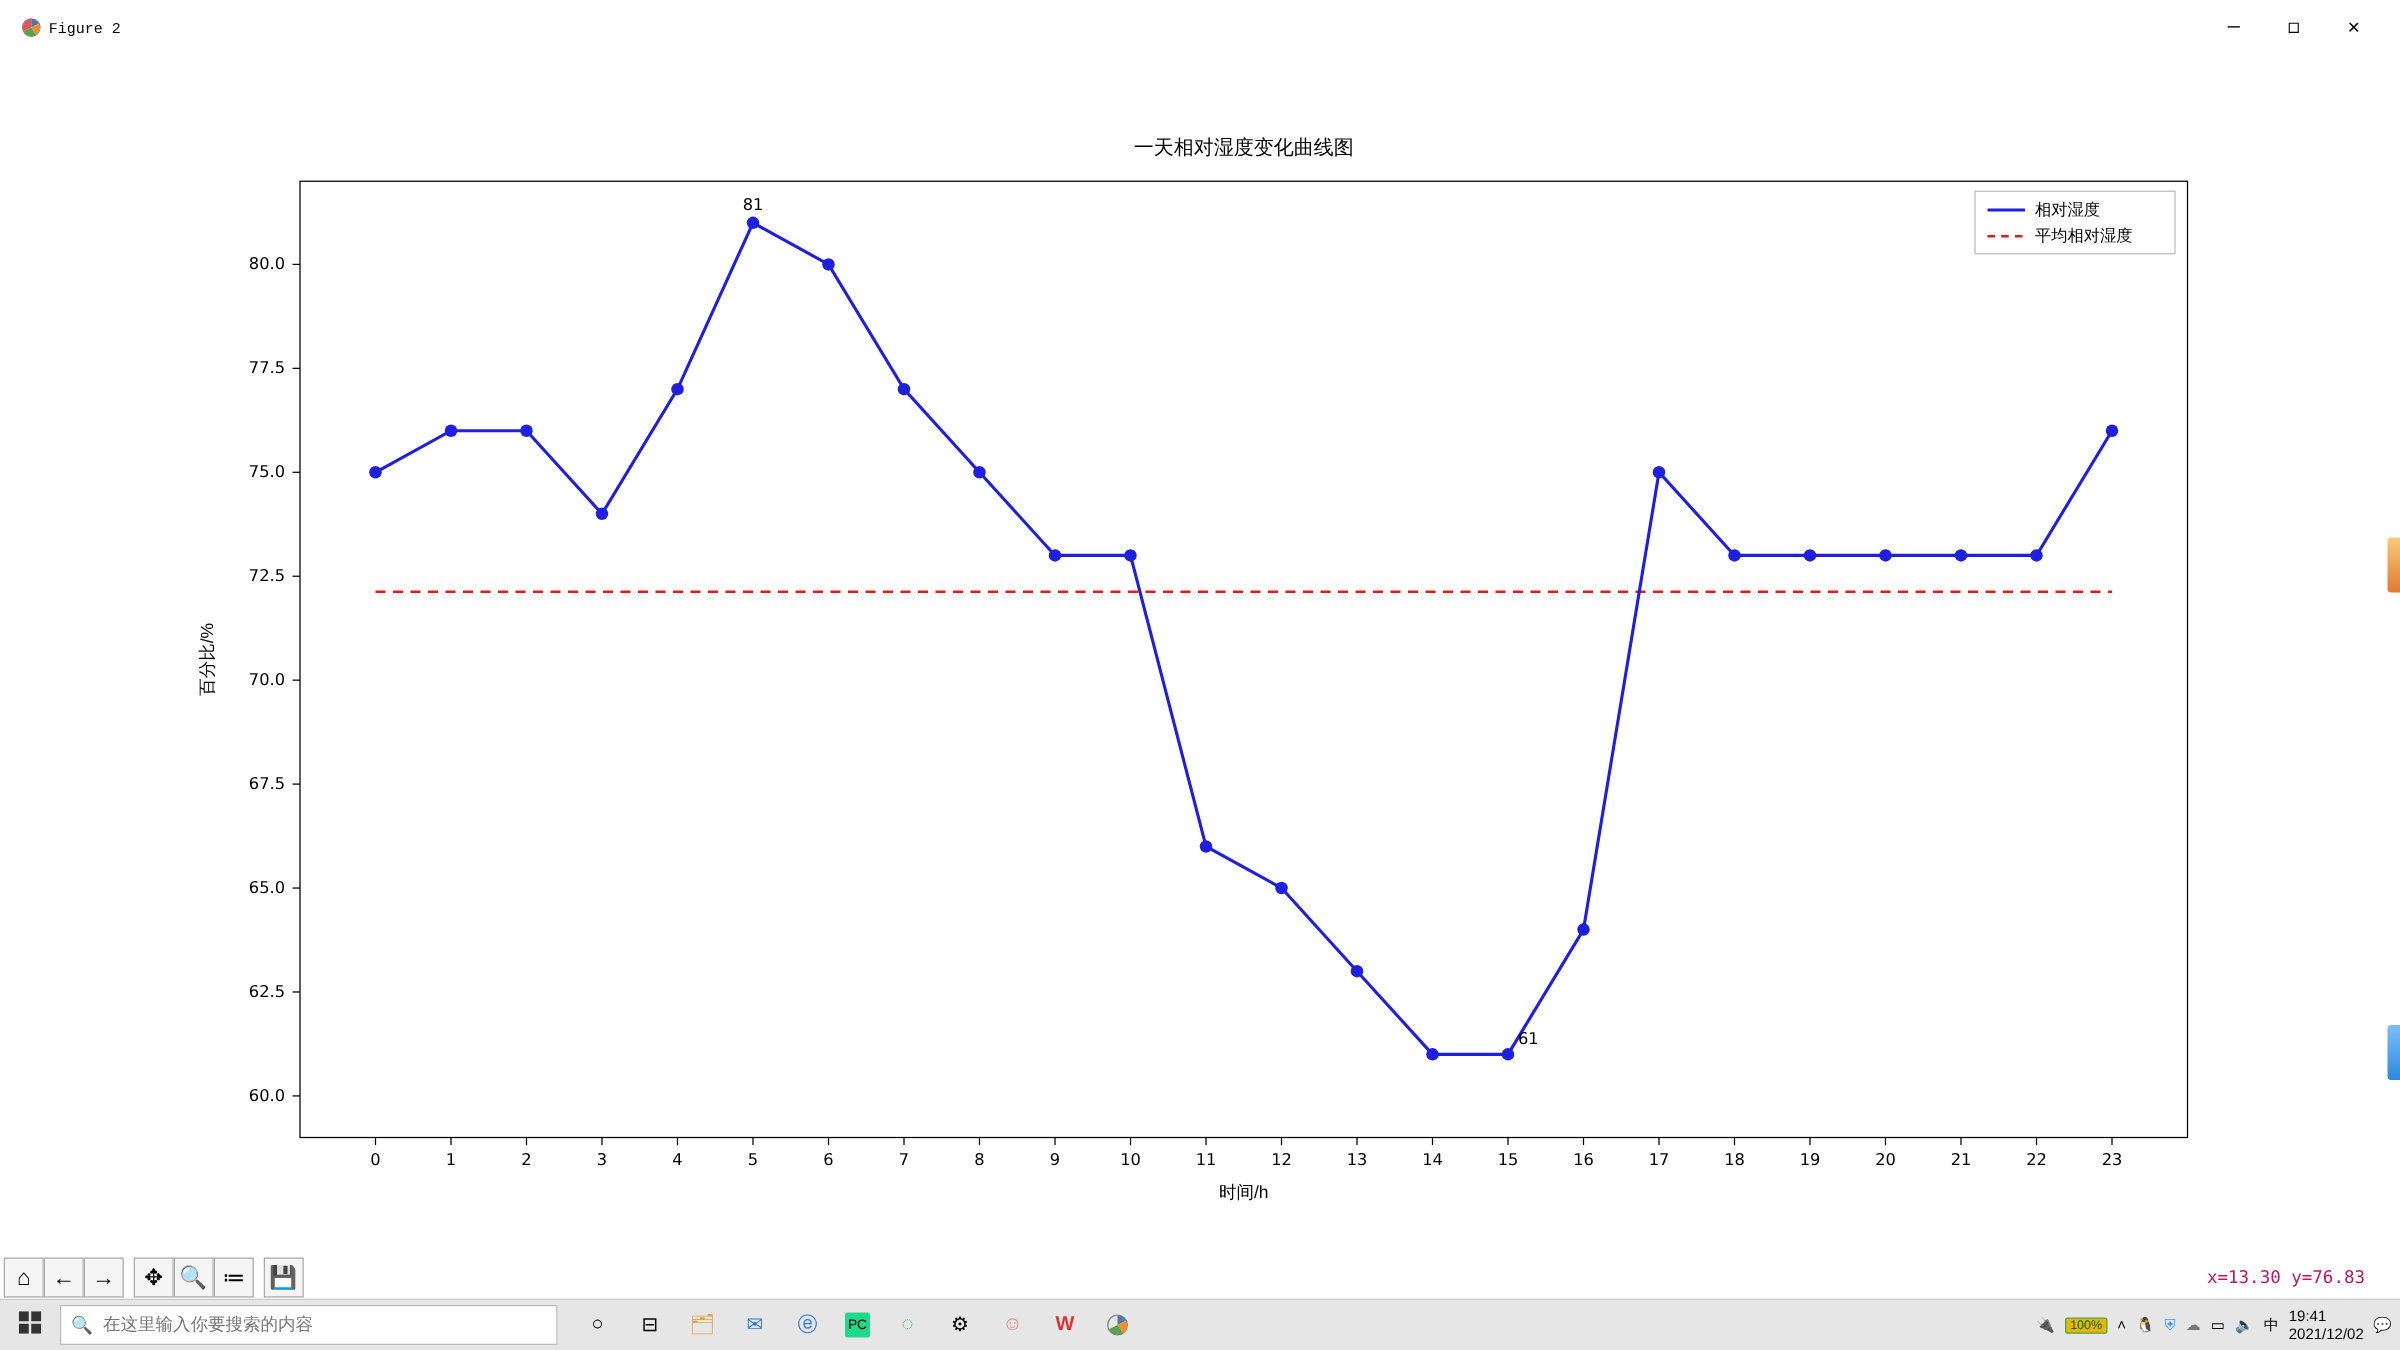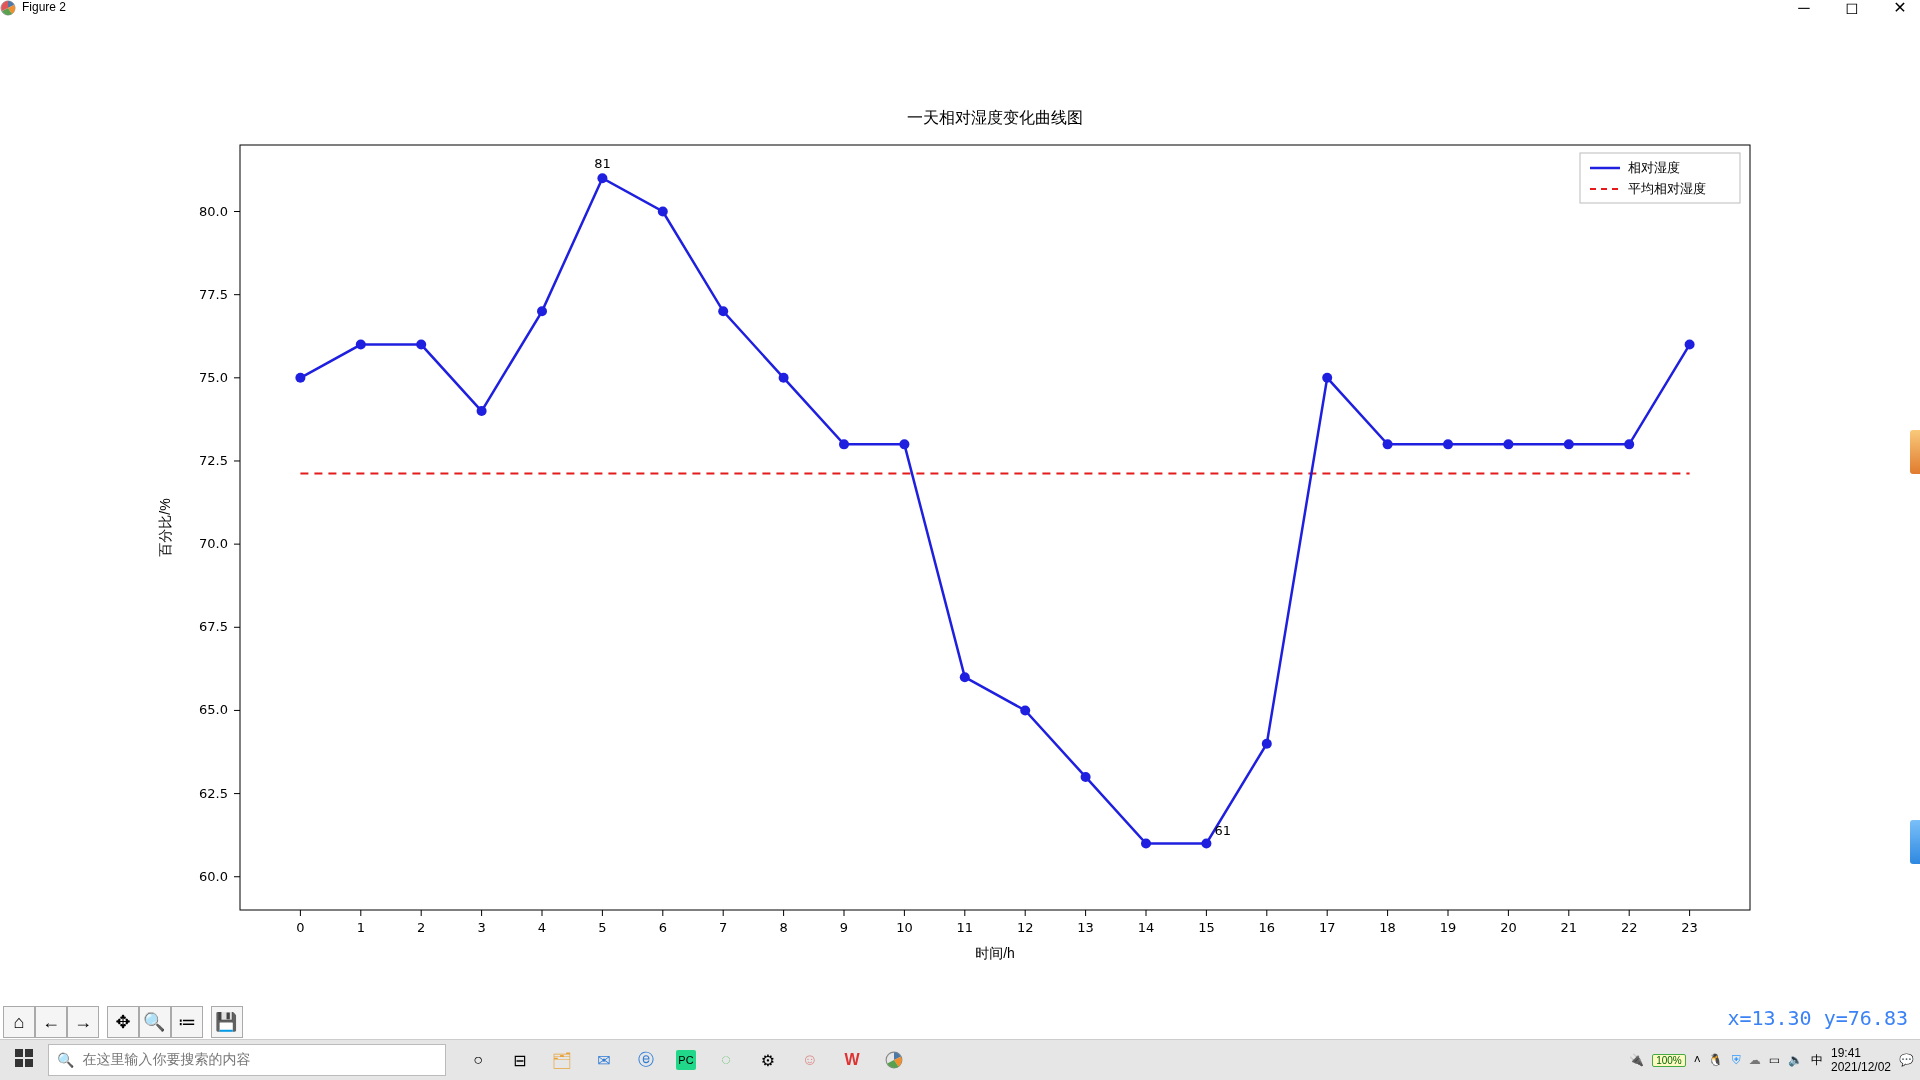--- a/index.html
+++ b/index.html
@@ -17,24 +17,25 @@
     height: 1080px;
     position: relative;
     background: #fff;
   }
   
   .titlebar {
     position: absolute;
     top: 0; left: 0; right: 0;
     height: 30px;
     display: flex;
-    align-items: flex-start;
-    padding: 0 0;
+    align-items: flex-end;
+    padding: 0 17px;
     background: #fff;
     color: #000;
+    font-family: Liberation Mono, monospace;
   }
   .titlebar .app-icon {
     width: 16px; height: 16px;
     margin-right: 6px;
   }
   .titlebar .title {
     font-size: 12px;
   }
   .titlebar .winbtns {
     margin-left: auto;
@@ -82,25 +83,25 @@
     justify-content: center;
     background: #f5f5f5;
     font-size: 18px;
   }
   .mpl-toolbar .sep {
     width: 8px;
   }
 
   .coord-readout {
     position: absolute;
-    right: 12px;
+    right: 28px;
     bottom: 50px;
-    font-size: 20px;
+    font-size: 14px;
     font-family: "Consolas", monospace;
-    color: #3b82f6;
+    color: #be185d;
   }
 
   
   .taskbar {
     position: absolute;
     left: 0; right: 0; bottom: 0;
     height: 40px;
     background: #e6e6e6;
     border-top: 1px solid #ccc;
     display: flex;
@@ -141,21 +142,21 @@
     gap: 8px;
     padding-right: 6px;
     font-size: 12px;
   }
   .taskbar .tray .clock {
     text-align: left;
     line-height: 14px;
   }
   .taskbar .tray .battery {
     border: 1px solid #4a4;
-    background: #fef9c3;
+    background: #eab308;
     color: #060;
     font-size: 10px;
     padding: 0 3px;
     border-radius: 2px;
   }
 
   
   .right-edge-tab {
     position: absolute;
     right: 0;

